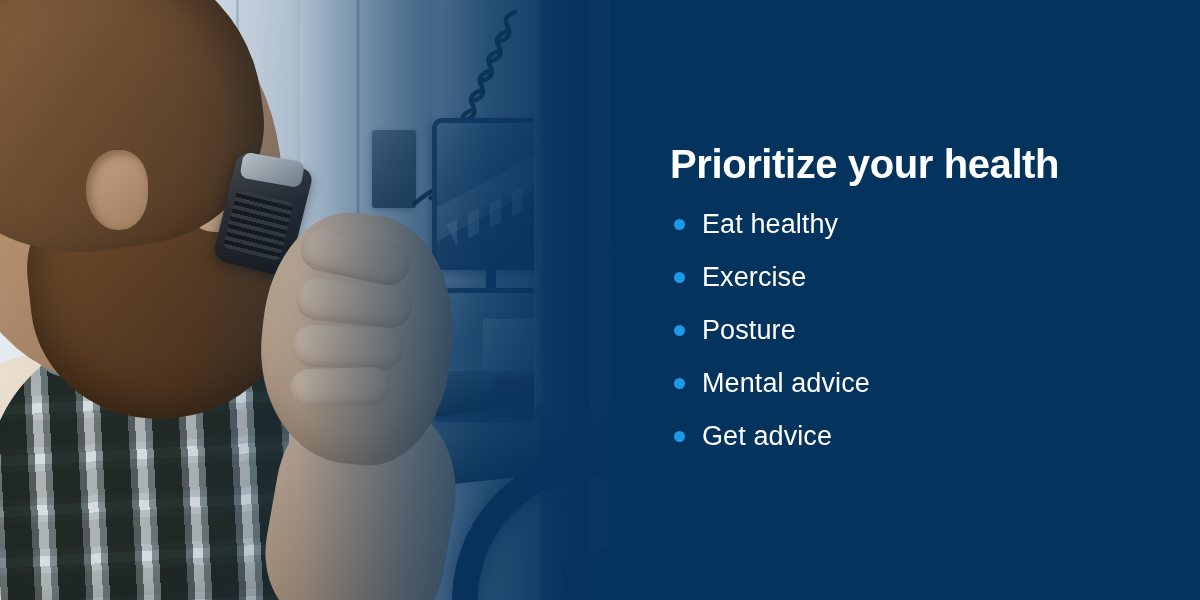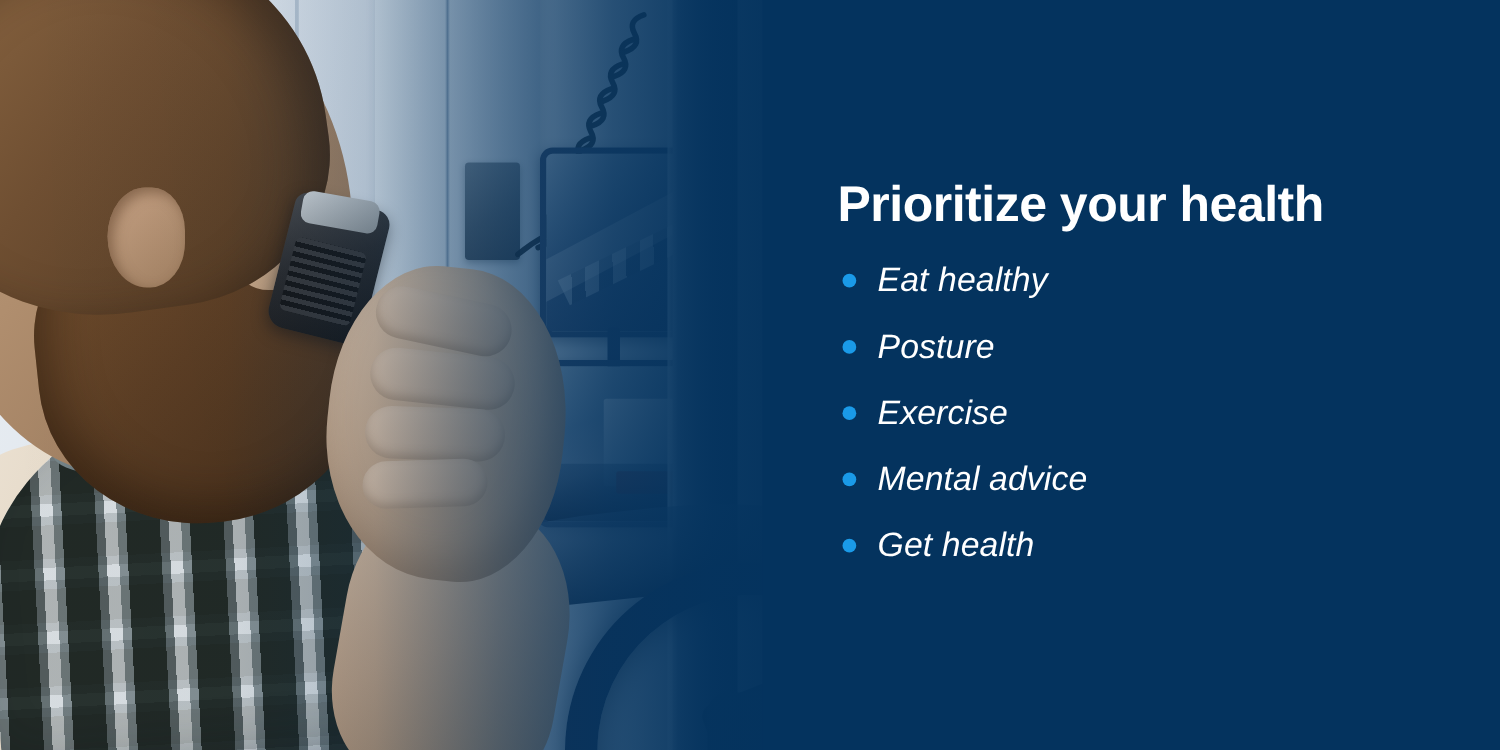--- a/index.html
+++ b/index.html
@@ -343,21 +343,20 @@
     letter-spacing: -0.4px;
     color: #ffffff;
     white-space: nowrap;
     line-height: 1.08;
   }
   .bullet-list {
     position: absolute;
     left: 0; top: 198px;
     margin: 0; padding: 0;
     list-style: none;
-    font-style: italic;
   }
   .bullet-item {
     display: flex;
     align-items: center;
     height: 53px;
   }
   .dot {
     width: 11px; height: 11px;
     border-radius: 50%;
     background: #1a9ae8;
@@ -450,30 +449,30 @@
 
     <h1 class="heading">Prioritize your health</h1>
 
     <ul class="bullet-list">
       <li class="bullet-item">
         <span class="dot"></span>
         <span class="item-label">Eat healthy</span>
       </li>
       <li class="bullet-item">
         <span class="dot"></span>
-        <span class="item-label">Posture</span>
+        <span class="item-label">Exercise</span>
       </li>
       <li class="bullet-item">
         <span class="dot"></span>
-        <span class="item-label">Exercise</span>
+        <span class="item-label">Posture</span>
       </li>
       <li class="bullet-item">
         <span class="dot"></span>
         <span class="item-label">Mental advice</span>
       </li>
       <li class="bullet-item">
         <span class="dot"></span>
-        <span class="item-label">Get health</span>
+        <span class="item-label">Get advice</span>
       </li>
     </ul>
 
   </div>
 </div>
 
 </body></html>

